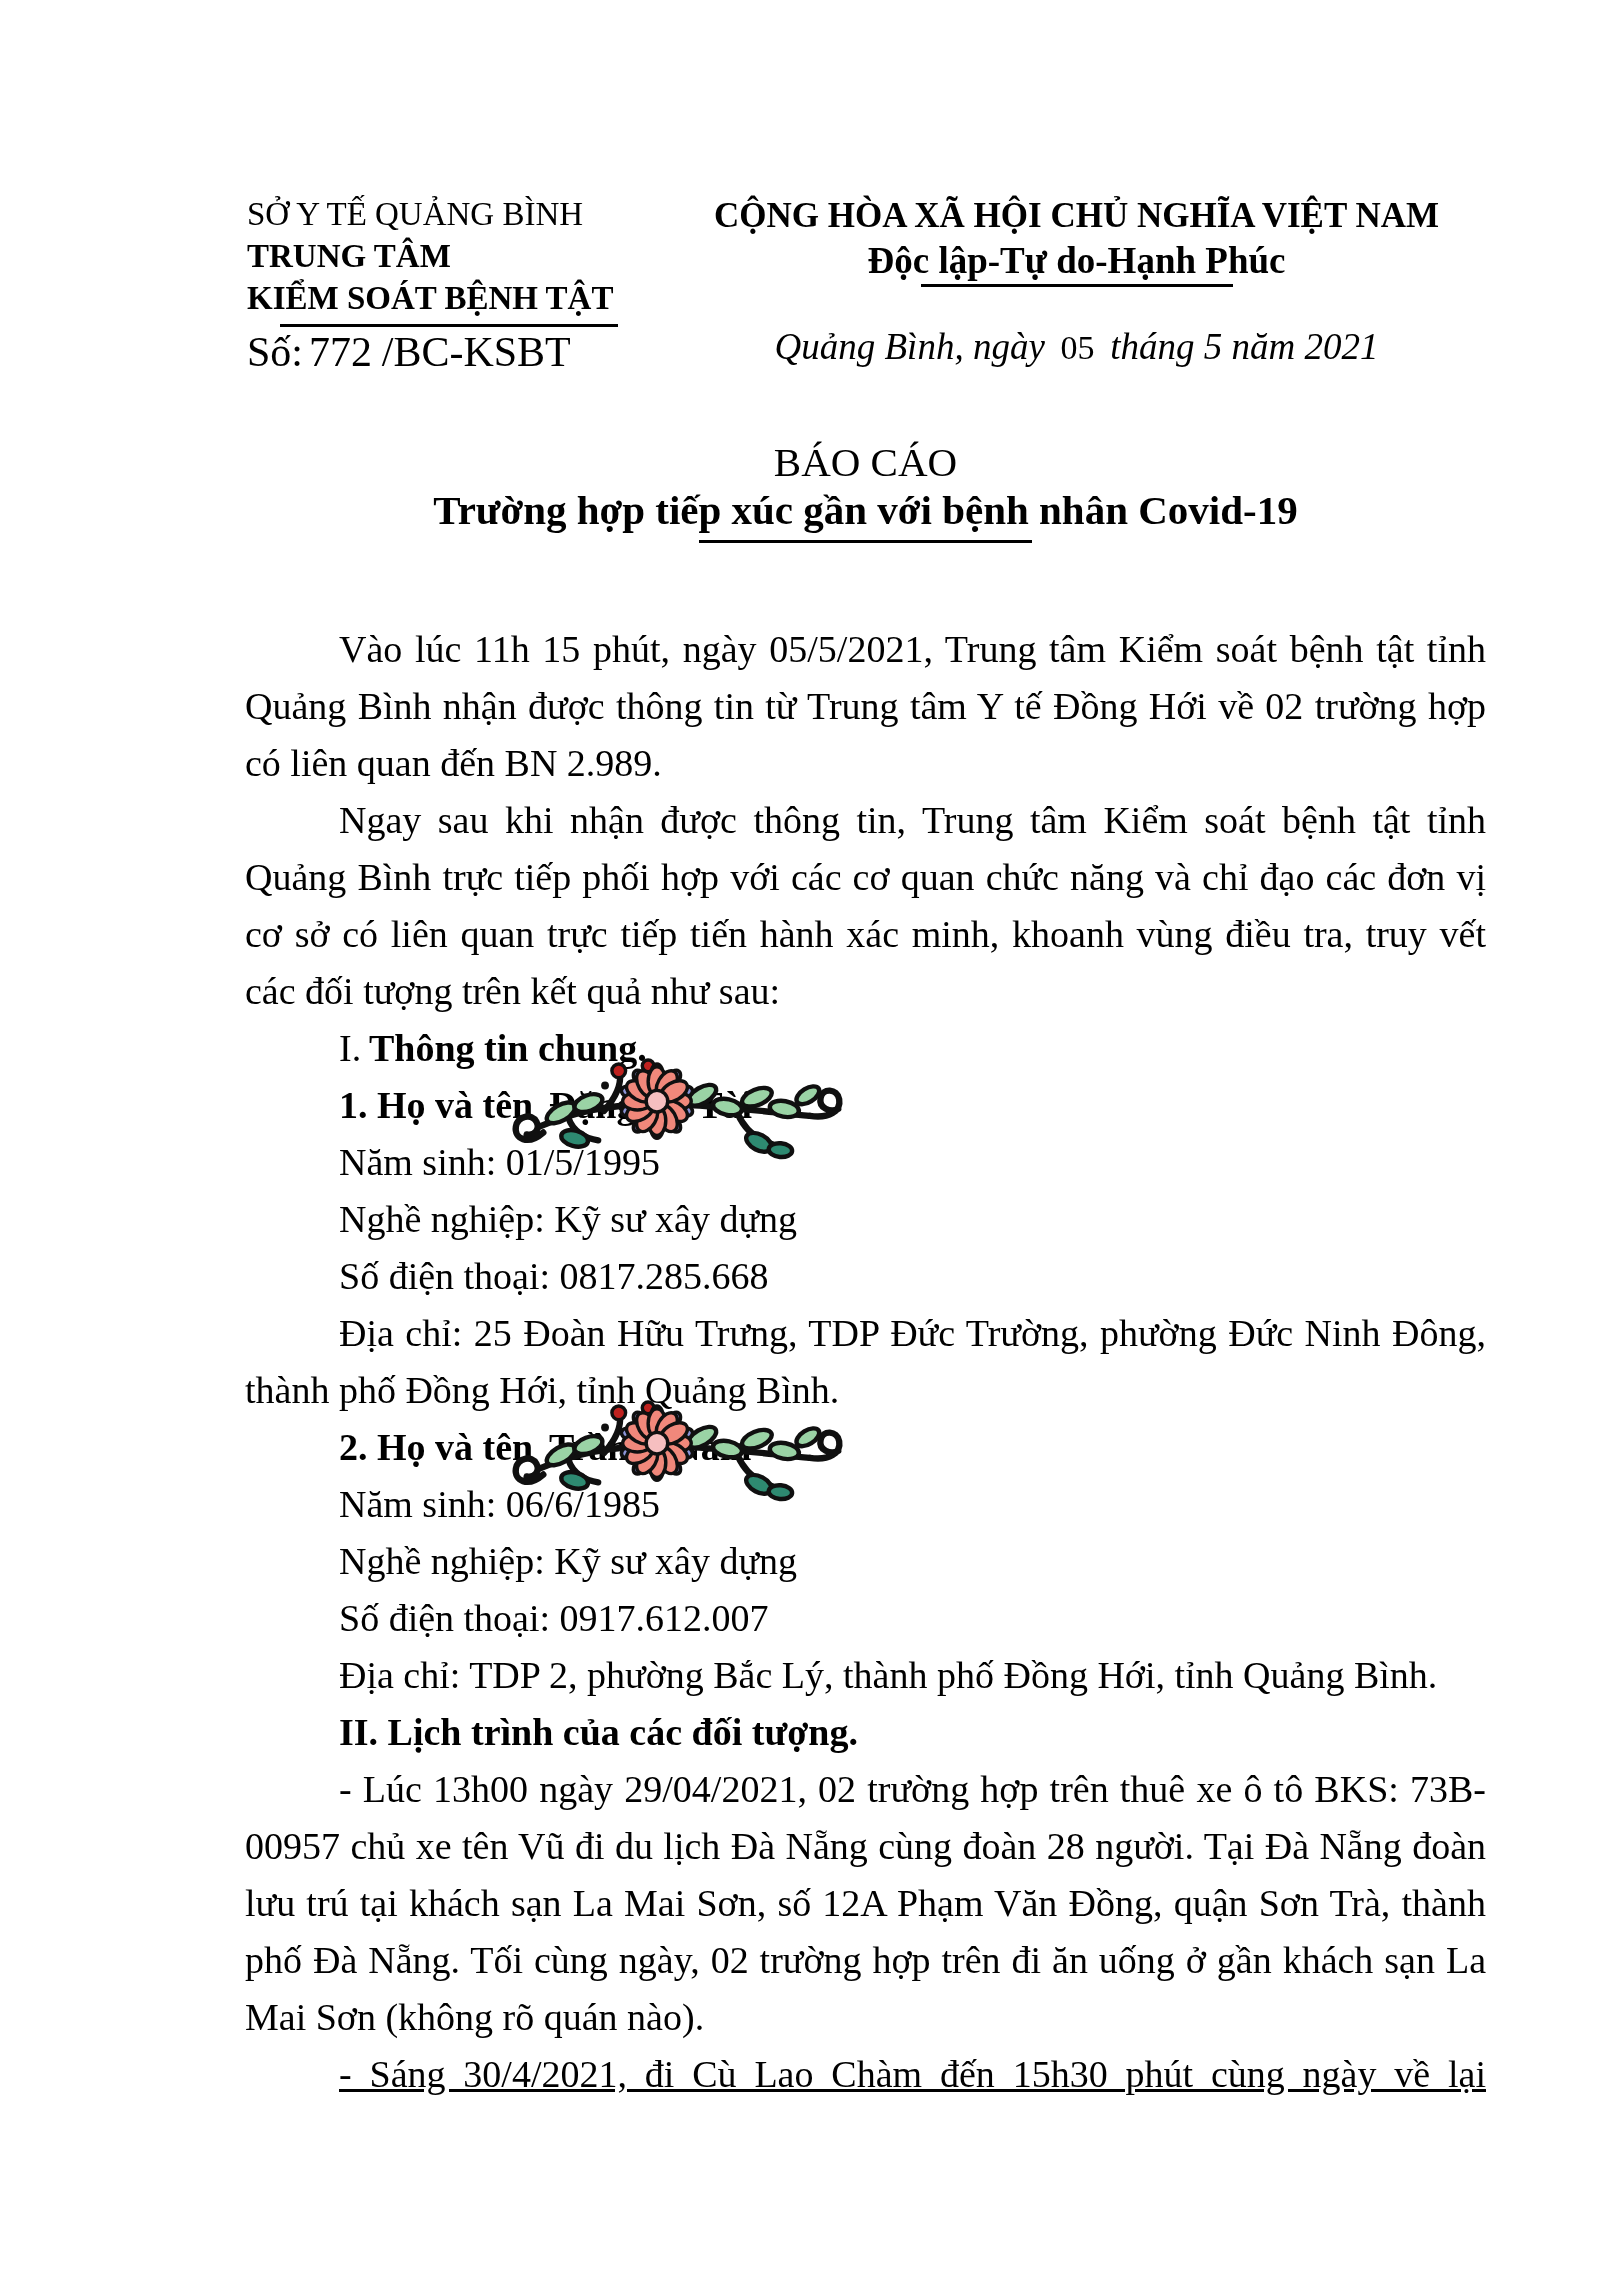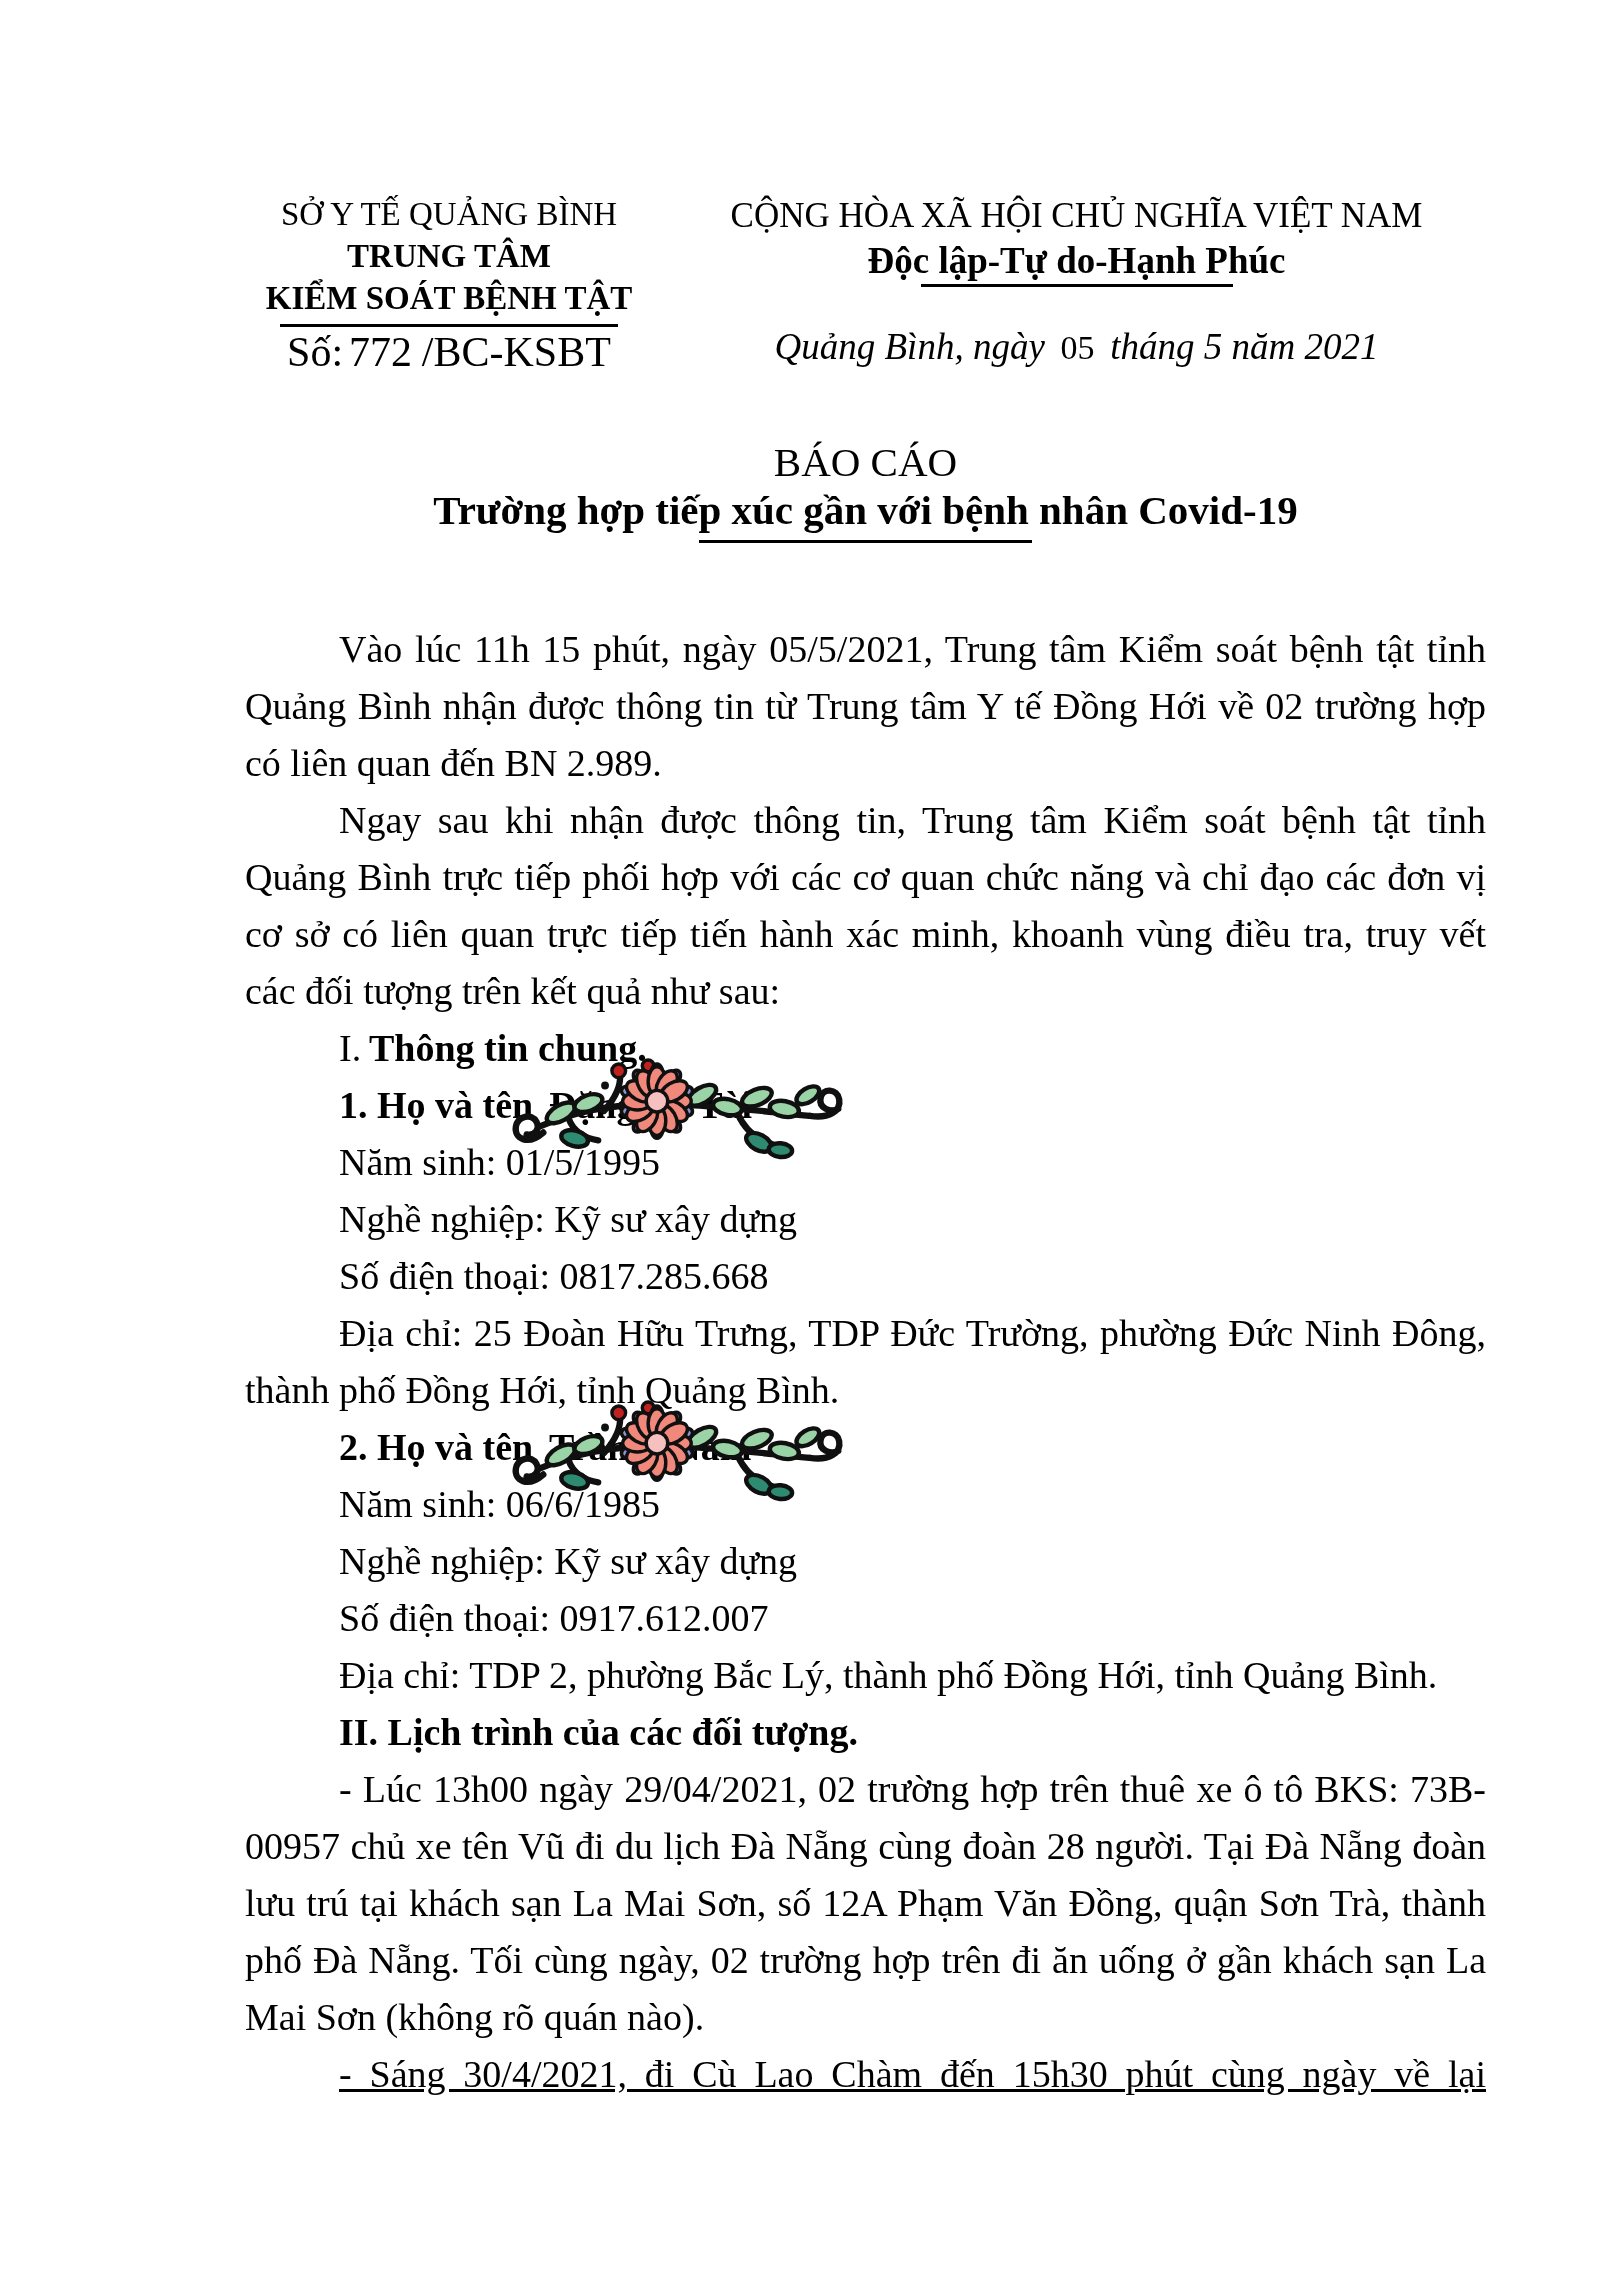--- a/index.html
+++ b/index.html
@@ -2,30 +2,30 @@
 <html style="--petal: #f0887b; --petal-alt: #8d95d8; --fcenter: #f6bfc0; --leaf-light: #9ad3a5; --leaf-dark: #2e8a71; --bud: #bf221f; --outline: #101010;"><head>
 <meta charset="utf-8">
 <style>
   html,body{margin:0;padding:0;background:#888;}
   .page{
     position:relative;width:1621px;height:2292px;background:#ffffff;
     font-family:"Liberation Serif","DejaVu Serif",serif;color:#000;
     overflow:hidden;margin:0 auto;
   }
   
-  .header-left{position:absolute;left:247px;top:194px;width:404px;text-align:center;}
+  .header-left{position:absolute;left:247px;top:194px;width:404px;text-align:left;}
   .hl1{font-size:33px;line-height:41px;white-space:nowrap;}
   .hl2{font-size:33px;line-height:42px;font-weight:bold;}
   .hl3{font-size:33px;line-height:42px;font-weight:bold;white-space:nowrap;}
   .hl-rule{width:338px;border-top:3.9px solid #000;margin:4.9px auto 3.9px;}
   .hl4{font-size:42px;line-height:43px;white-space:nowrap;}
   .hl4 .num{padding:0 9.8px 0 5.9px;}
 
   .header-right{position:absolute;left:702px;top:194px;width:749px;text-align:center;}
-  .hr1{font-size:35px;line-height:43px;font-weight:normal;white-space:nowrap;}
+  .hr1{font-size:35px;line-height:43px;font-weight:bold;white-space:nowrap;}
   .hr2{font-size:37px;line-height:47px;font-weight:bold;white-space:nowrap;}
   .hr-rule{width:312px;border-top:3.9px solid #000;margin:0 auto;}
   .hr3{font-size:37px;line-height:45px;font-style:italic;margin-top:37px;white-space:nowrap;}
   .date-day{font-style:normal;font-size:34px;padding:0 15.7px;}
 
   
   .title-block{position:absolute;left:245px;top:439px;width:1241px;text-align:center;}
   .t1{font-size:41px;line-height:47px;font-weight:normal;}
   .t2{font-size:41px;line-height:49px;font-weight:bold;white-space:nowrap;}
   .t-rule{width:333px;border-top:3.9px solid #000;margin:4.9px auto 0;}

